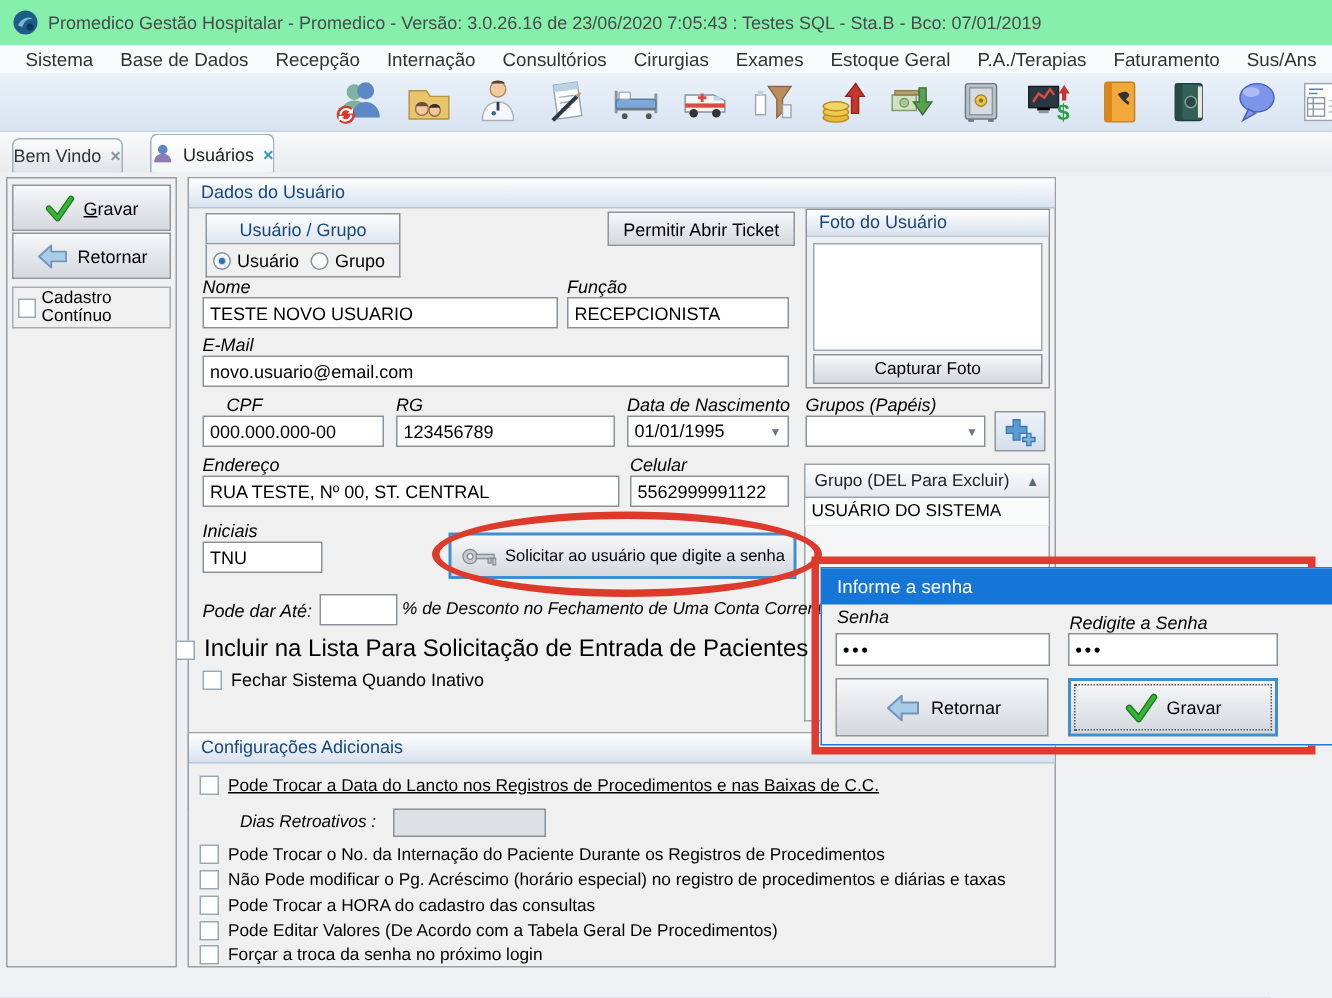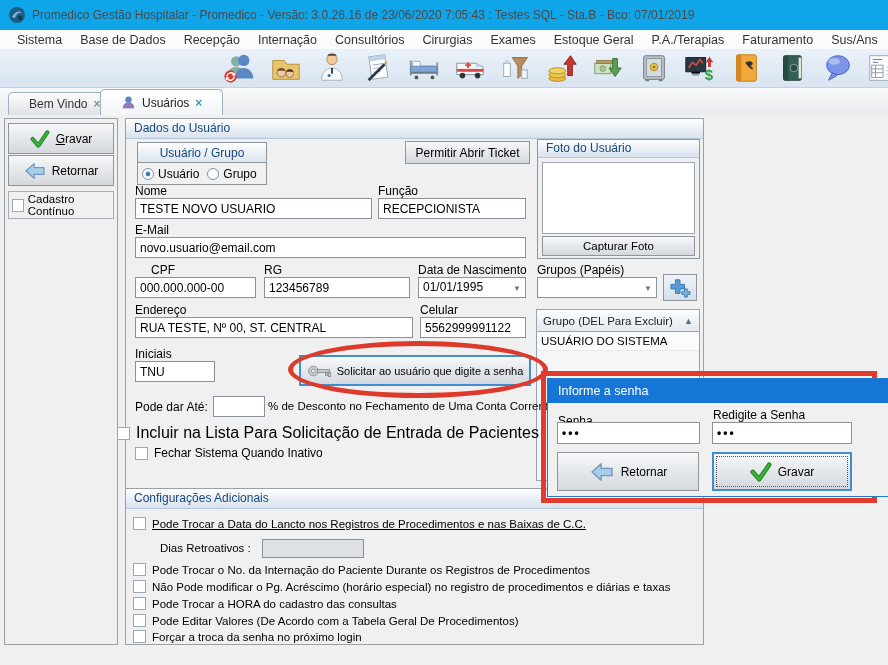--- a/index.html
+++ b/index.html
@@ -2,46 +2,46 @@
 <html><head>
 <meta charset="utf-8">
 <style>
   * { margin:0; padding:0; box-sizing:border-box; }
   html,body { background:#cfd3d7; }
   .screen {
     position:relative; width:888px; height:665px; overflow:hidden;
     font-family:"Liberation Sans", sans-serif; background:#eef0f1; color:#000;
   }
   
-  .titlebar { position:absolute; left:0; top:0; width:888px; height:30px; background:#0ea5e9; }
+  .titlebar { position:absolute; left:0; top:0; width:888px; height:30px; background:#86efac; }
   .titlebar .title { position:absolute; left:32px; top:0; line-height:30px; font-size:12px; color:#4a4a4a; white-space:nowrap; }
   .app-ico { position:absolute; left:8px; top:6px; }
   
   .menubar { position:absolute; left:0; top:30px; width:888px; height:19px; background:#fafbfc;
     display:flex; align-items:center; padding-left:8px; white-space:nowrap; overflow:hidden; }
   .menu-item { font-size:12.5px; color:#333; padding:0 9px; cursor:default;text-align:center; }
   
   .toolbar { position:absolute; left:0; top:49px; width:888px; height:39px;
     background:linear-gradient(#eaf1f9,#d9e4f1); border-bottom:1px solid #c5d2e2;
     display:flex; align-items:center; padding-left:222px; gap:11px; overflow:hidden; }
   .tool { width:35px; height:35px; flex:0 0 35px; display:flex; align-items:center; justify-content:center; }
   
   .tabstrip { position:absolute; left:0; top:88px; width:888px; height:27px;
     background:linear-gradient(#f7f8f9,#e9ecef); }
-  .tab { position:absolute; display:flex; align-items:center; gap:6px; padding:0 20px;
+  .tab { position:absolute; display:flex; align-items:center; gap:6px; padding:0 0;
     border:1px solid #9fb0c0; border-bottom:none; border-radius:5px 5px 0 0; font-size:12px; }
   .tab.inactive { left:8px; top:4px; height:23px; background:linear-gradient(#fcfcfc,#dfe3e7); color:#333; }
   .tab.active { left:100px; top:1px; height:26px; background:linear-gradient(#ffffff,#f2f4f6); color:#222; }
   .tab .x { font-size:12px; font-weight:bold; color:#8a9299; }
   .tab.active .x { color:#3a9bb5; }
   
   .panel { position:absolute; background:#f0f0f0; border:1px solid #9aa0a6; }
   .grp-h { height:20px; background:linear-gradient(#fefefe,#d8e2ee); border-bottom:1px solid #b7c6d9;
     color:#17477e; font-size:12px; line-height:19px; padding-left:8px; }
-  .lbl { position:absolute; font-size:12px; color:#000; white-space:nowrap; }
+  .lbl { position:absolute; font-size:12px; color:#000; white-space:nowrap;font-style:italic; }
   .inp { position:absolute; height:21px; border:1px solid #8a9199; background:#fff; font-family:inherit;
     font-size:12px; padding:1px 4px; color:#000; }
   .btn { position:absolute; background:linear-gradient(#f7f8f9,#e1e4e8 60%,#d5d9de); border:1px solid #8e959c;
     display:flex; align-items:center; justify-content:center; font-size:12px; color:#000; gap:6px; cursor:default; }
   .cb { display:inline-block; width:13px; height:13px; background:#fff; border:1px solid #9aa8b5; vertical-align:-2px; }
   .cbrow { position:absolute; display:flex; align-items:center; gap:6px; font-size:11.5px; white-space:nowrap; }
   .combo-arrow { position:absolute; right:4px; top:50%; transform:translateY(-50%); font-size:8px; color:#6d7680; }
   .accel::first-letter { text-decoration:underline; }
   .radio { display:inline-block; width:12px; height:12px; border:1px solid #7f93a5; border-radius:50%; background:#fff; position:relative; vertical-align:-2px; }
   .radio.sel::after { content:""; position:absolute; left:3px; top:3px; width:4px; height:4px; border-radius:50%; background:#2a71b8; box-shadow:0 0 2px #2a71b8; }
@@ -382,21 +382,21 @@
     <span>Pode Editar Valores (De Acordo com a Tabela Geral De Procedimentos)</span>
   </div>
   <div class="cbrow" style="left:133px; top:630px;">
     <span class="cb"></span>
     <span>Forçar a troca da senha no próximo login</span>
   </div>
 
   <div class="red-rect"></div>
   <div class="pw-panel">
     <div class="pw-title">Informe a senha</div>
-    <span class="lbl" style="left:10px; top:35px;text-align:right;">Senha</span>
+    <span class="lbl" style="left:10px; top:25px;text-align:right;">Senha</span>
     <input class="inp" style="left: 9px; top: 43px; width: 143px; height: 22px; font-weight: bold; letter-spacing: 2px;" readonly="" value="•••">
     <span class="lbl" style="left:165px; top:29px;">Redigite a Senha</span>
     <input class="inp" style="left: 164px; top: 43px; width: 140px; height: 22px; font-weight: bold; letter-spacing: 2px;" readonly="" value="•••">
     <div class="btn" style="left:9px; top:73px; width:142px; height:39px;">
       <svg width="26" height="20" viewBox="0 0 26 22">
           <path d="M2 11L12 2v5h12v8H12v5z" fill="#a9cce9" stroke="#7096bb" stroke-width="1.5" stroke-linejoin="round"></path>
         </svg>
       <span>Retornar</span>
     </div>
     <div class="btn focusbtn" style="left:164px; top:73px; width:140px; height:39px;">

